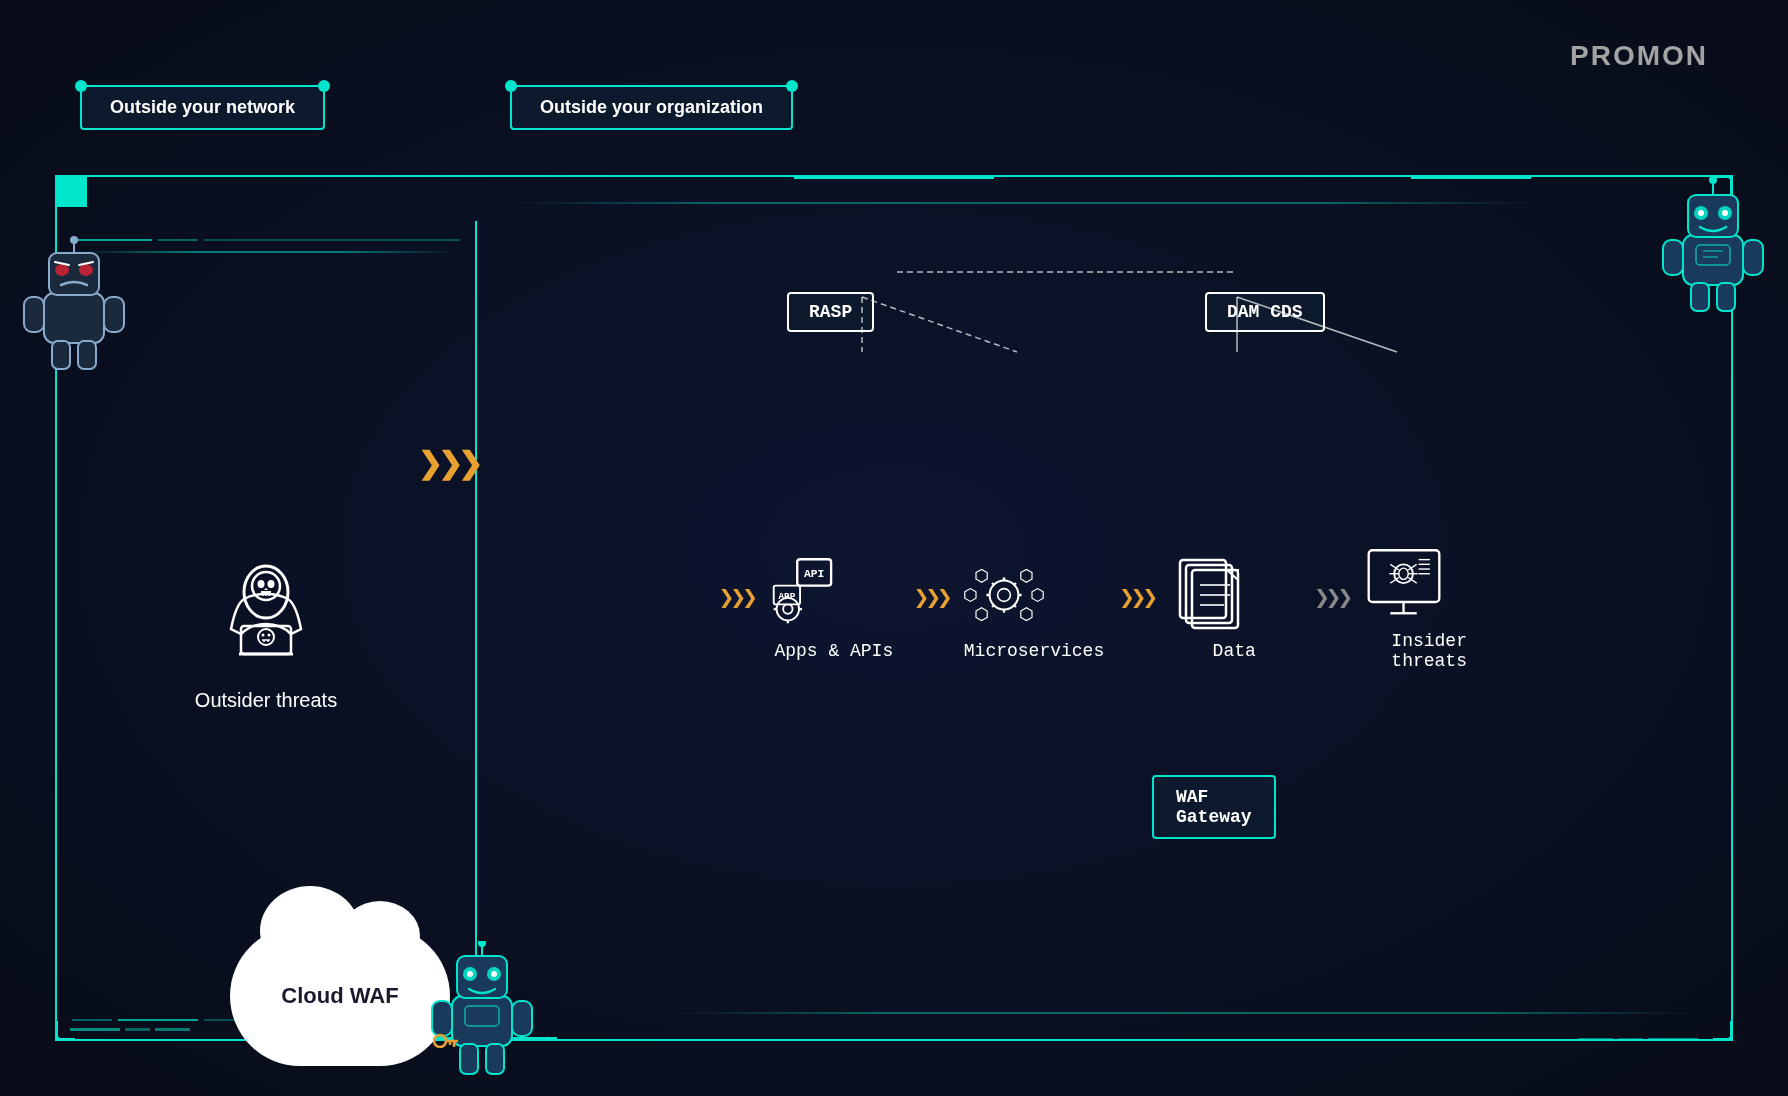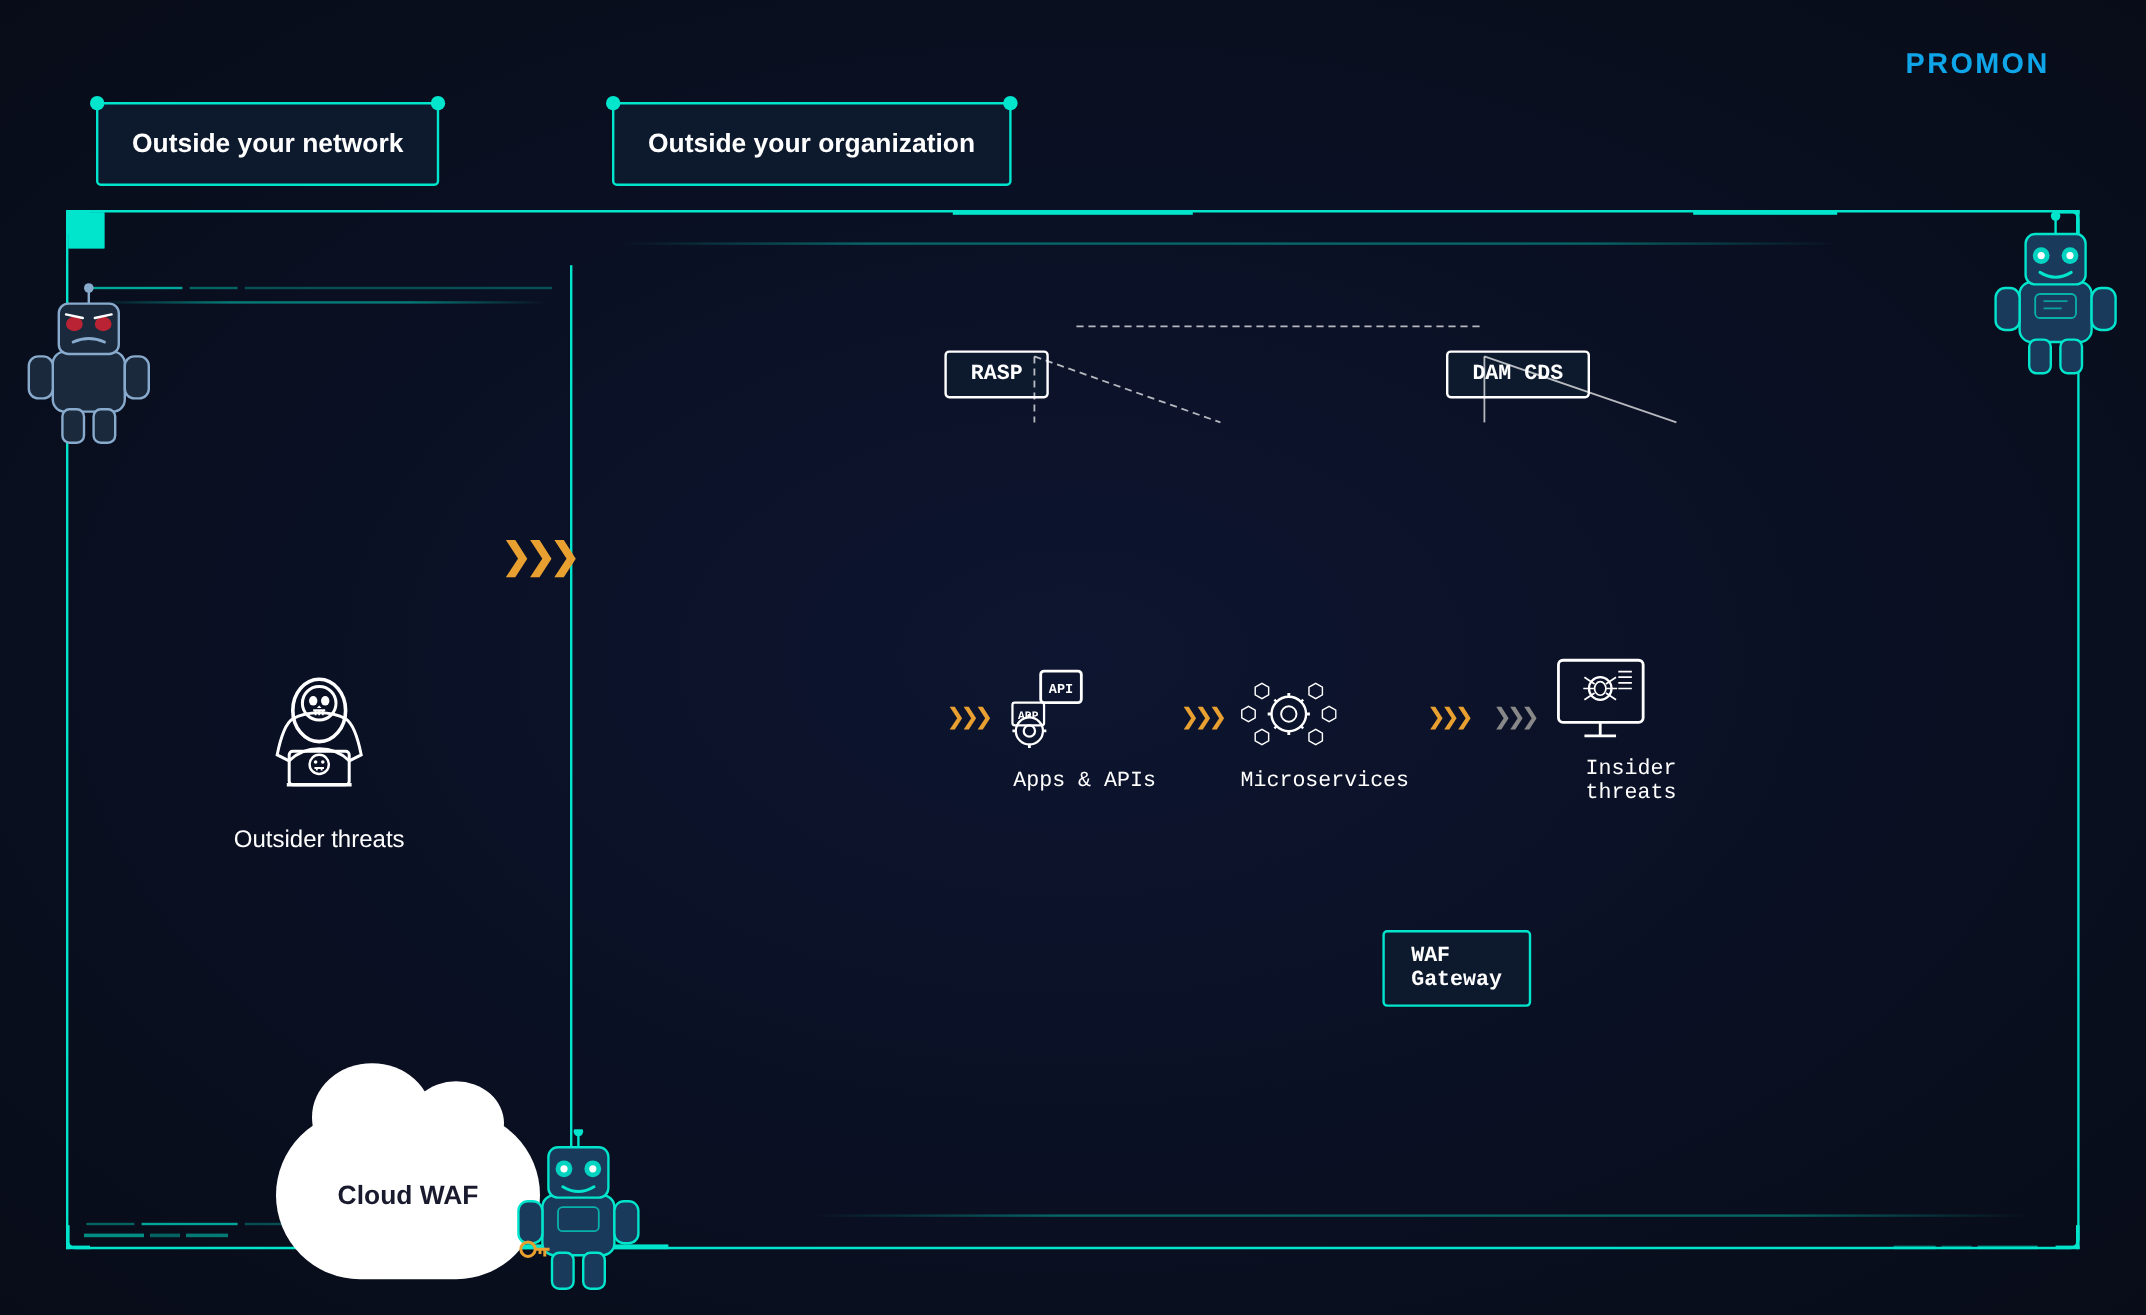--- a/index.html
+++ b/index.html
@@ -17,33 +17,33 @@
       position: absolute;
       inset: 0;
       background: radial-gradient(ellipse at 50% 50%, #0d1530 0%, #080c18 100%);
     }
 
     
     .promon-logo {
       position: absolute;
       top: 40px;
       right: 80px;
-      font-size: 24px;
+      font-size: 28px;
       font-weight: 900;
-      color: #0ea5e9;
+      color: #a3a3a3;
       letter-spacing: 2px;
     }
 
     
     .section-label {
       position: absolute;
       top: 85px;
       border: 2px solid #00e5cc;
-      padding: 20px 28px;
-      font-size: 22px;
+      padding: 10px 28px;
+      font-size: 18px;
       font-weight: 700;
       color: #ffffff;
       background: #0d1a2e;
       border-radius: 4px;
     }
 
     .label-outside {
       left: 80px;
     }
 
@@ -496,20 +496,37 @@
             <polygon points="71,60 78,56 85,60 85,68 78,72 71,68" fill="none" stroke="white" stroke-width="1.5"></polygon>
             <polygon points="1,36 8,32 15,36 15,44 8,48 1,44" fill="none" stroke="white" stroke-width="1.5"></polygon>
             <polygon points="85,36 92,32 99,36 99,44 92,48 85,44" fill="none" stroke="white" stroke-width="1.5"></polygon>
           </svg>
         </div>
         <div class="flow-label">Microservices</div>
       </div>
 
       <div class="arrows" style="color:#e8a030;font-size:26px;font-weight:900;letter-spacing:-4px;margin:0 5px;padding-bottom:20px;">❯❯❯</div>
 
+      <div class="flow-item">
+        <div class="flow-icon">
+          <svg width="70" height="90" viewBox="0 0 70 90" fill="none">
+
+            <rect x="12" y="15" width="46" height="58" rx="3" fill="none" stroke="white" stroke-width="2.5"></rect>
+            <rect x="6" y="10" width="46" height="58" rx="3" fill="none" stroke="white" stroke-width="2.5"></rect>
+            <rect x="18" y="20" width="46" height="58" rx="3" fill="none" stroke="white" stroke-width="2.5"></rect>
+
+            <line x1="26" y1="35" x2="56" y2="35" stroke="white" stroke-width="2" opacity="0.8"></line>
+            <line x1="26" y1="45" x2="56" y2="45" stroke="white" stroke-width="2" opacity="0.8"></line>
+            <line x1="26" y1="55" x2="50" y2="55" stroke="white" stroke-width="2" opacity="0.8"></line>
+
+            <path d="M53 20 L64 20 L64 30 Z" fill="none" stroke="white" stroke-width="2"></path>
+          </svg>
+        </div>
+        <div class="flow-label">Data</div>
+      </div>
 
       <div class="arrows" style="color:#888;font-size:26px;font-weight:900;letter-spacing:-4px;margin:0 5px;padding-bottom:20px;">❯❯❯</div>
 
       <div class="flow-item">
         <div class="flow-icon">
           <svg width="85" height="85" viewBox="0 0 85 85" fill="none">
 
             <rect x="5" y="5" width="75" height="55" rx="4" fill="none" stroke="white" stroke-width="2.5"></rect>
 
             <line x1="42" y1="60" x2="42" y2="72" stroke="white" stroke-width="2.5"></line>

